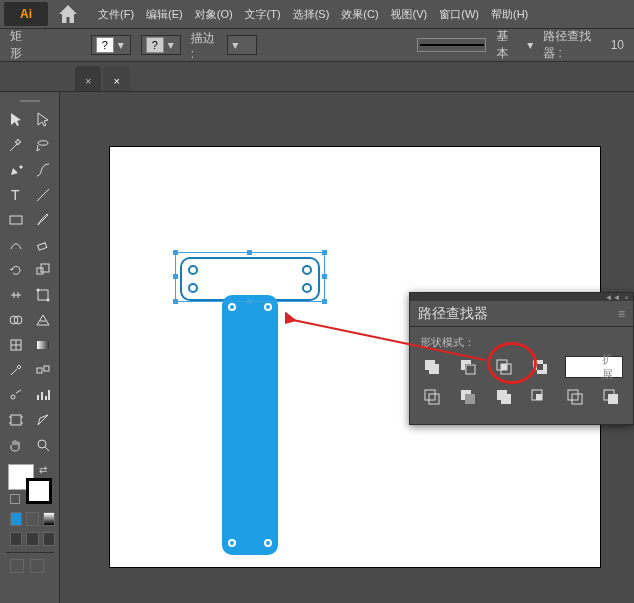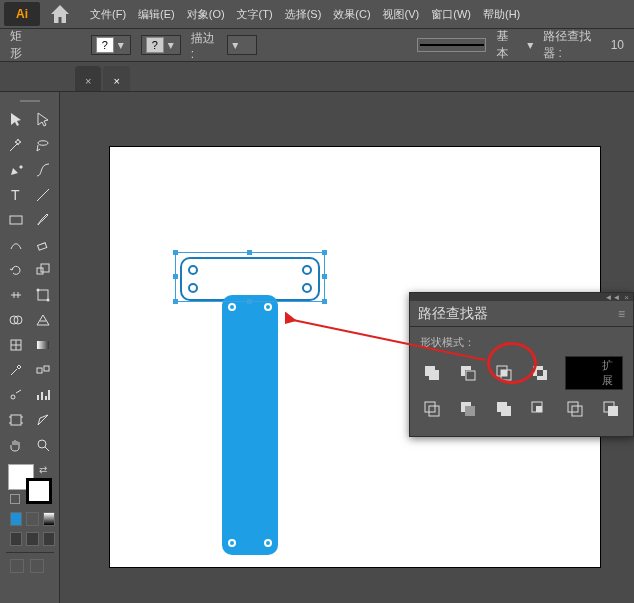--- a/index.html
+++ b/index.html
@@ -13,21 +13,21 @@
   color: #ccc;
 }
 .menubar {
   background: #535353;
   height: 28px;
   display: flex;
   align-items: center;
   padding: 0 4px;
 }
 .logo {
-  width: 36px; height: 24px;
+  width: 44px; height: 24px;
   background: #2d2d2d;
   color: #ff9a00;
   font-weight: bold;
   font-size: 12px;
   display: flex; align-items: center; justify-content: center;
   margin-right: 8px;
   border-radius: 2px;
 }
 .home-icon-btn {
   width: 24px; height: 24px;
@@ -196,22 +196,22 @@
   padding:0 8px;
 }
 .panel-title{color:#ddd;font-size:14px;}
 .panel-menu{color:#999;}
 .panel-body { padding:8px 10px; color:#bbb; font-size:11px;}
 .panel-row-label { margin-bottom:6px;}
 .pf-row{display:flex;gap:12px;align-items:center;margin-bottom:8px;}
 .pf-btn{width:24px;height:22px;display:flex;align-items:center;justify-content:center;}
 .pf-btn svg{width:18px;height:18px;}
 .expand-btn{
-  flex:1;max-width:58px;height:34px;
-  border:1px solid #2d2d2d;background:#000000;
+  flex:1;max-width:58px;height:22px;
+  border:1px solid #2d2d2d;background:#ffffff;
   display:flex;align-items:center;justify-content:center;
   color:#888;font-size:11px;margin-left:auto;padding-left:36px;
 }
 .red-circle{
   position:absolute;
   width:50px;height:42px;
   border:3px solid #d22;
   border-radius:50%;
   pointer-events:none;
 }

